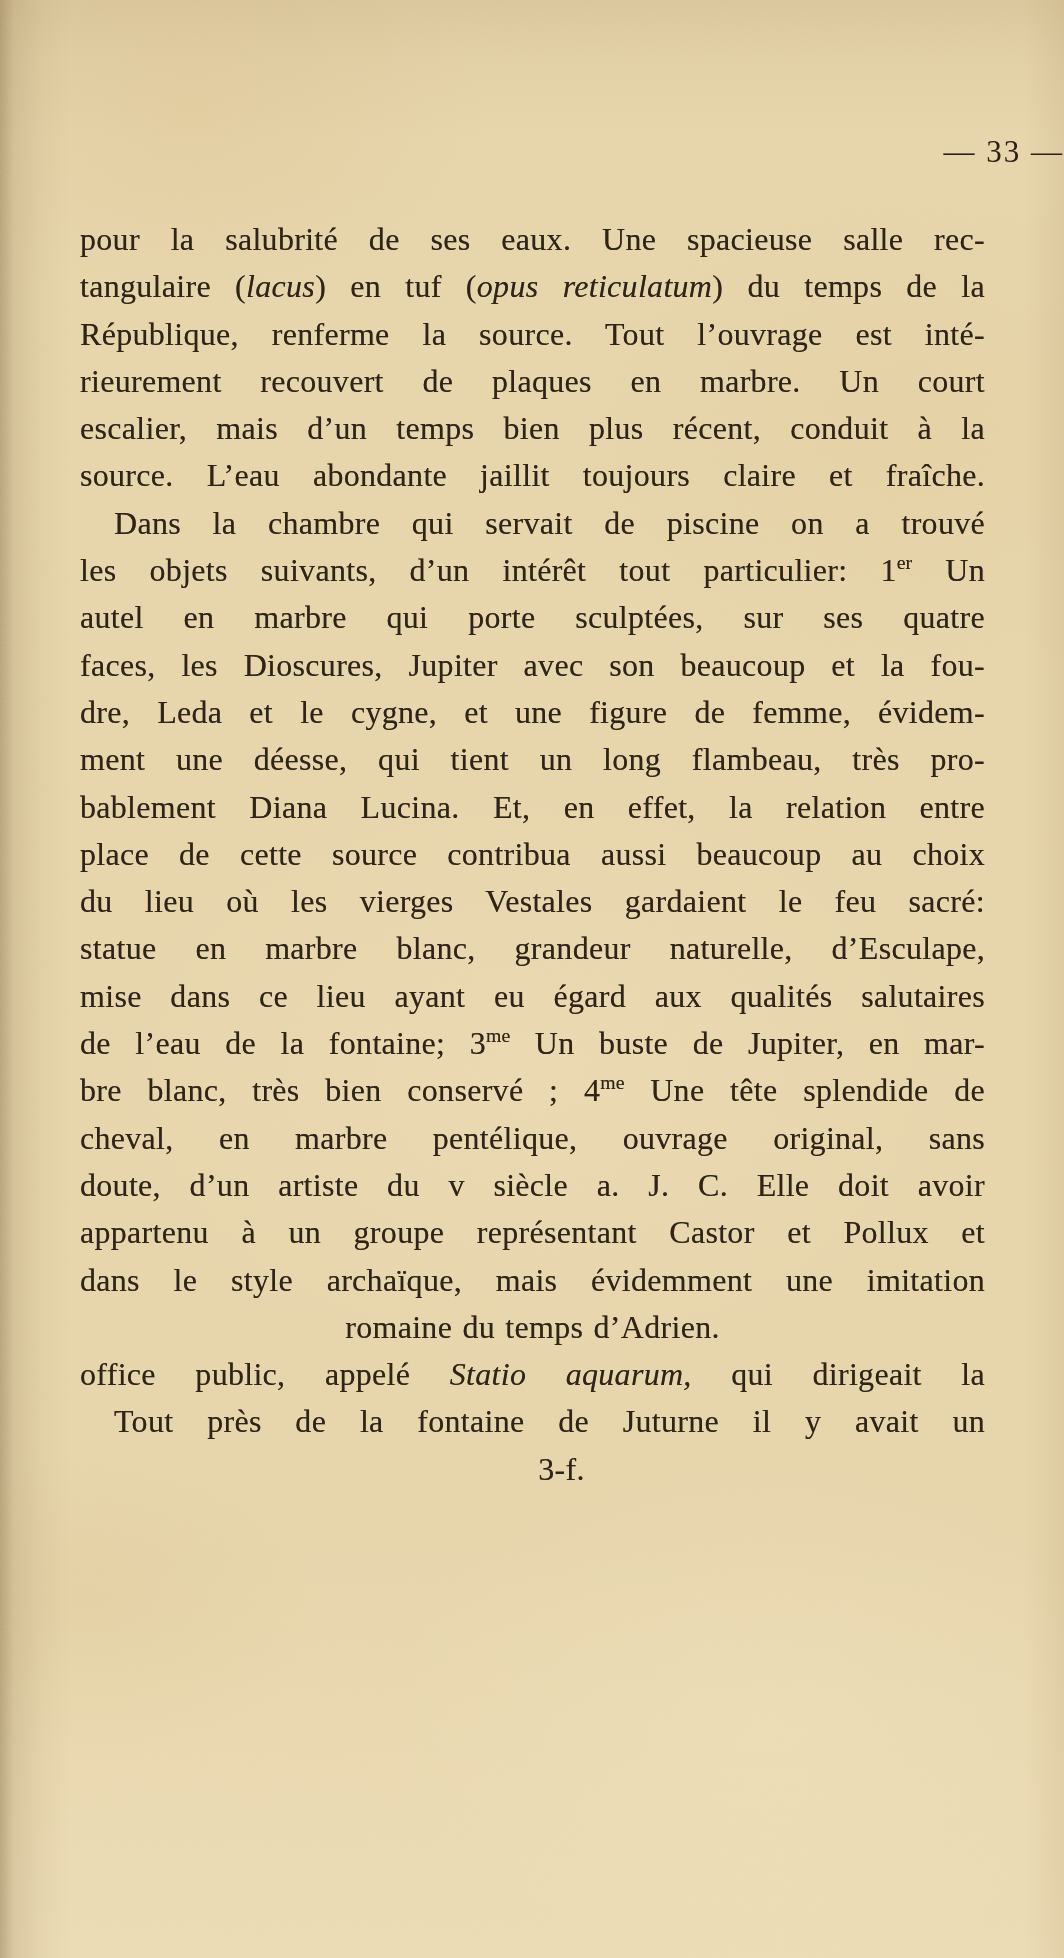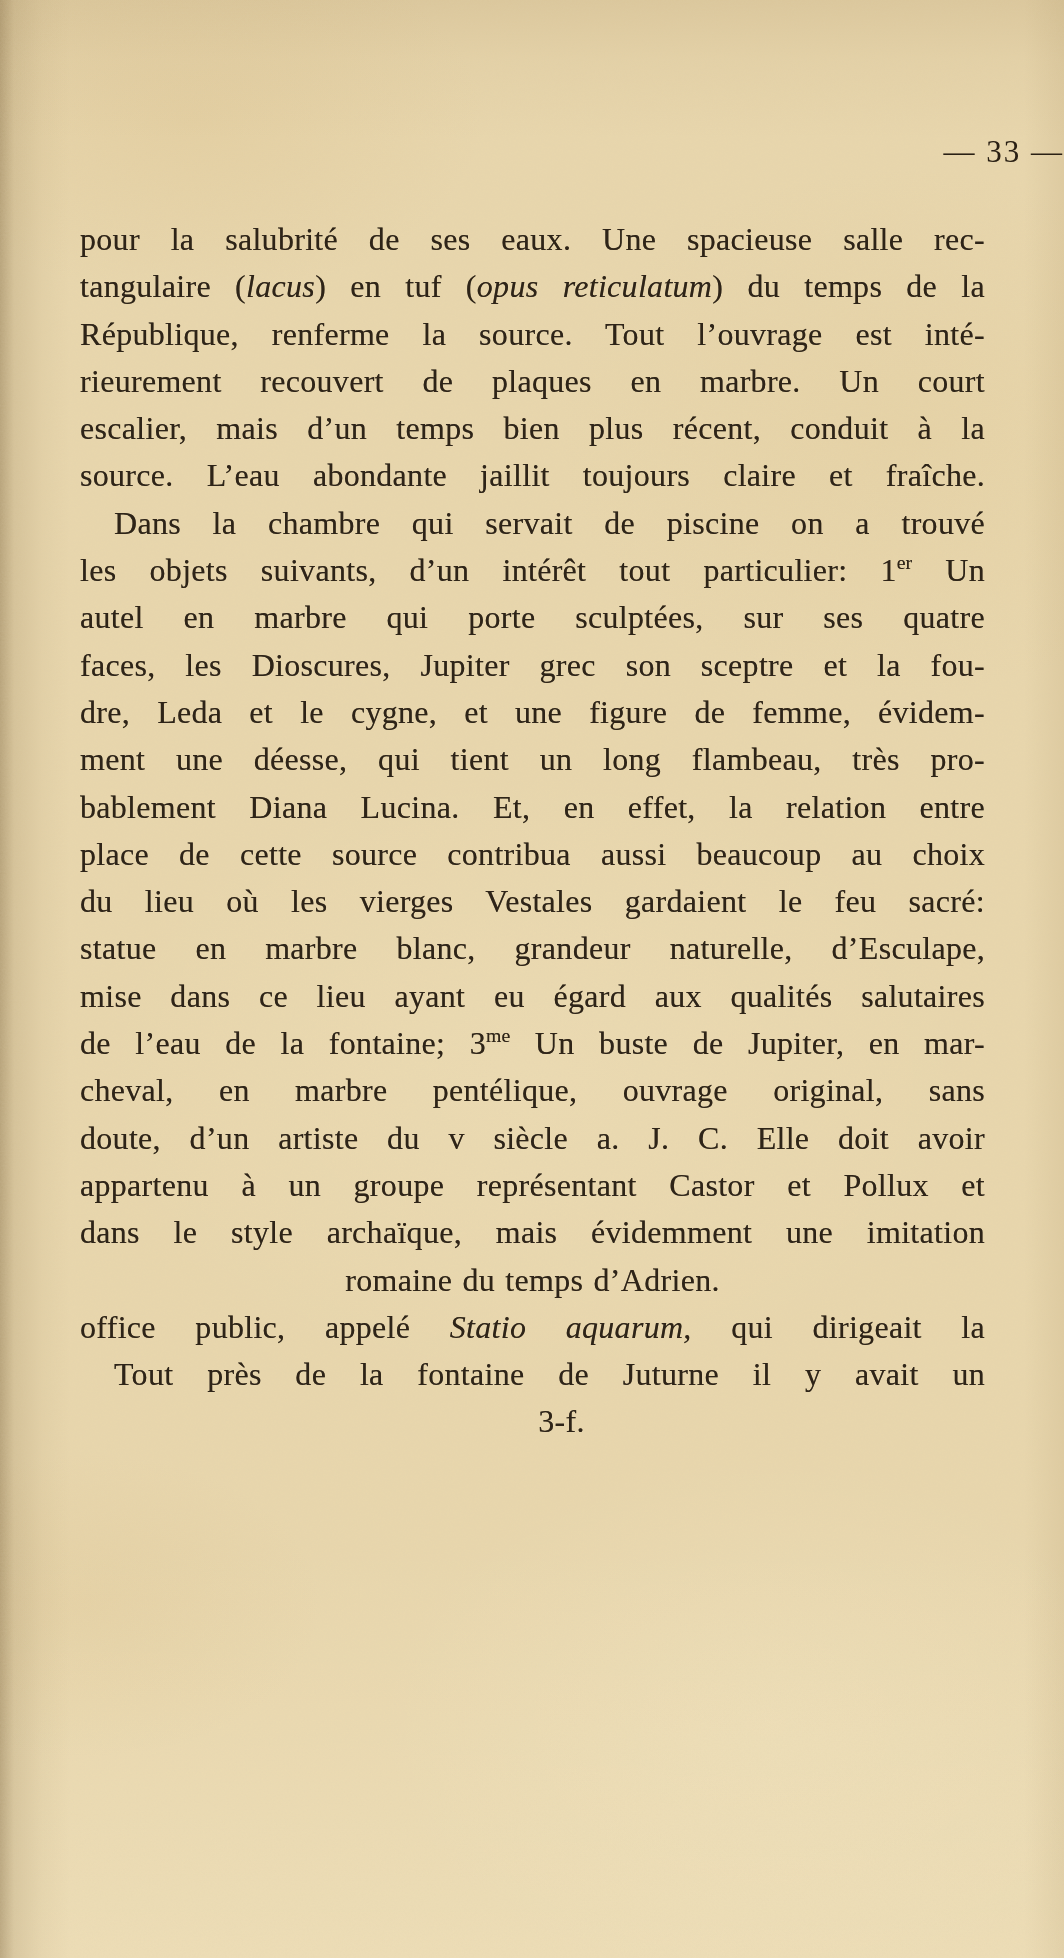--- a/index.html
+++ b/index.html
@@ -105,29 +105,30 @@
   <div class="body-text">
       <div class="line just"><span>pour la salubrité de ses eaux. Une spacieuse salle rec-</span></div>
       <div class="line just"><span>tangulaire (</span><span class="it">lacus</span><span>) en tuf (</span><span class="it">opus reticulatum</span><span>) du temps de la</span></div>
       <div class="line just"><span>République, renferme la source. Tout l’ouvrage est inté-</span></div>
       <div class="line just"><span>rieurement recouvert de plaques en marbre. Un court</span></div>
       <div class="line just"><span>escalier, mais d’un temps bien plus récent, conduit à la</span></div>
       <div class="line just"><span>source. L’eau abondante jaillit toujours claire et fraîche.</span></div>
       <div class="line just ind1"><span>Dans la chambre qui servait de piscine on a trouvé</span></div>
       <div class="line just"><span>les objets suivants, d’un intérêt tout particulier: 1</span><span class="sup">er</span><span> Un</span></div>
       <div class="line just"><span>autel en marbre qui porte sculptées, sur ses quatre</span></div>
-      <div class="line just"><span>faces, les Dioscures, Jupiter grec son sceptre et la fou-</span></div>
+      <div class="line just"><span>faces, les Dioscures, Jupiter avec son beaucoup et la fou-</span></div>
       <div class="line just"><span>dre, Leda et le cygne, et une figure de femme, évidem-</span></div>
       <div class="line just"><span>ment une déesse, qui tient un long flambeau, très pro-</span></div>
       <div class="line just"><span>bablement Diana Lucina. Et, en effet, la relation entre</span></div>
       <div class="line just"><span>place de cette source contribua aussi beaucoup au choix</span></div>
       <div class="line just"><span>du lieu où les vierges Vestales gardaient le feu sacré:</span></div>
       <div class="line just"><span>statue en marbre blanc, grandeur naturelle, d’Esculape,</span></div>
       <div class="line just"><span>mise dans ce lieu ayant eu égard aux qualités salutaires</span></div>
       <div class="line just"><span>de l’eau de la fontaine; 3</span><span class="sup">me</span><span> Un buste de Jupiter, en mar-</span></div>
+      <div class="line just"><span>bre blanc, très bien conservé ; 4</span><span class="sup">me</span><span> Une tête splendide de</span></div>
       <div class="line just"><span>cheval, en marbre pentélique, ouvrage original, sans</span></div>
       <div class="line just"><span>doute, d’un artiste du v siècle a. J. C. Elle doit avoir</span></div>
       <div class="line just"><span>appartenu à un groupe représentant Castor et Pollux et</span></div>
       <div class="line just"><span>dans le style archaïque, mais évidemment une imitation</span></div>
       <div class="line"><span>romaine du temps d’Adrien.</span></div>
       <div class="line just"><span>office public, appelé </span><span class="it">Statio aquarum,</span><span> qui dirigeait la</span></div>
       <div class="line just ind1"><span>Tout près de la fontaine de Juturne il y avait un</span></div>
       <div class="line ind2"><span>3-f.</span></div>
     </div>
 

